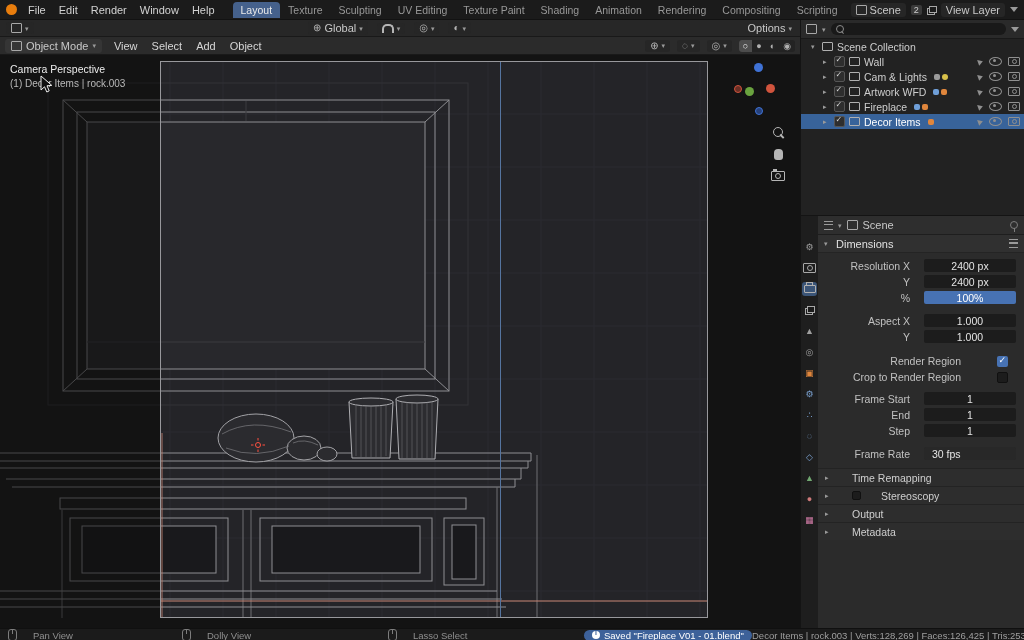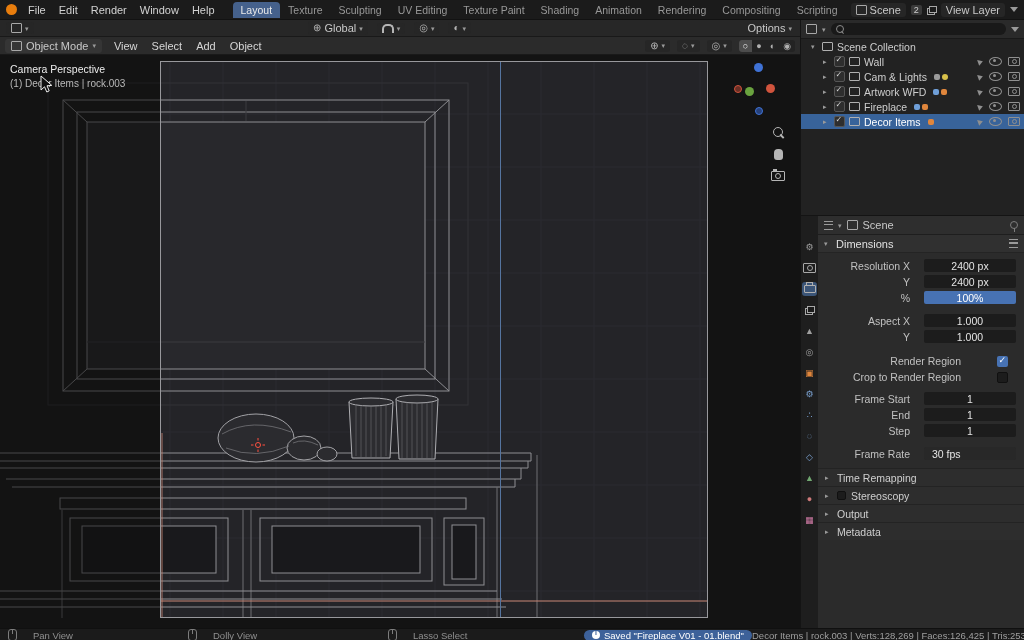--- a/index.html
+++ b/index.html
@@ -106,21 +106,21 @@
   .f-value{flex:1;background:#1c1c1c;border-radius:2px;height:13px;display:flex;align-items:center;justify-content:center;
            color:#e4e4e4;font-size:10.5px;}
   .f-value.slider{background:#4772b3;color:#fff;}
   .f-value.dd{justify-content:flex-start;padding-left:8px;background:#282828;}
   .gap{height:6px;}
   .chk-row{justify-content:flex-end;gap:22px;padding-right:8px;align-items:flex-end;}
   .p-chk{width:11px;height:11px;border-radius:2px;flex:none;position:relative;}
   .p-chk.on{background:#4772b3;}
   .p-chk.on::after{content:"✓";position:absolute;left:1.5px;top:-1.5px;font-size:9px;color:#fff;}
   .p-chk.off{background:#1c1c1c;border:1px solid #101010;box-sizing:border-box;}
-  .sect{height:17px;background:#2d2d2d;border-top:1px solid #232323;display:flex;align-items:center;gap:5px;padding:0 7px;color:#cfcfcf;font-size:10.5px;}
+  .sect{height:17px;background:#2d2d2d;border-top:1px solid #232323;display:flex;align-items:center;gap:20px;padding:0 7px;color:#cfcfcf;font-size:10.5px;}
   .s-chk{width:9px;height:9px;background:#1c1c1c;border:1px solid #101010;border-radius:2px;box-sizing:border-box;}
   
   .statusbar{position:absolute;left:0;top:628px;width:1024px;height:12px;background:#1b1b1b;border-top:1px solid #101010;
              box-sizing:border-box;font-size:9.5px;color:#8f8f8f;}
   .hint{position:absolute;top:0;height:12px;display:flex;align-items:center;gap:16px;}
   .i-mouse{width:7px;height:10px;border:1px solid #7d7d7d;border-radius:3px;position:relative;display:inline-block;}
   .i-mouse::after{content:"";position:absolute;left:3px;top:0;width:1px;height:4px;background:#7d7d7d;}
   .save-badge{position:absolute;left:584px;top:0.5px;height:11px;background:#3d6199;border-radius:6px;display:flex;
               align-items:center;gap:4px;padding:0 8px;color:#fff;font-size:9.5px;white-space:nowrap;}
   .i-info{width:8px;height:8px;border-radius:50%;background:#fff;position:relative;flex:none;}
@@ -506,21 +506,21 @@
         <span>Metadata</span>
       </div>
     </div>
   </div>
 
   <div class="statusbar">
     <span class="hint" style="left:8px;">
       <span class="i-mouse"></span>
       <span>Pan View</span>
     </span>
-    <span class="hint" style="left:188px;">
+    <span class="hint" style="left:182px;">
       <span class="i-mouse"></span>
       <span>Dolly View</span>
     </span>
     <span class="hint" style="left:388px;">
       <span class="i-mouse"></span>
       <span>Lasso Select</span>
     </span>
     <span class="save-badge">
       <span class="i-info"></span>
       <span>Saved "Fireplace V01 - 01.blend"</span>

